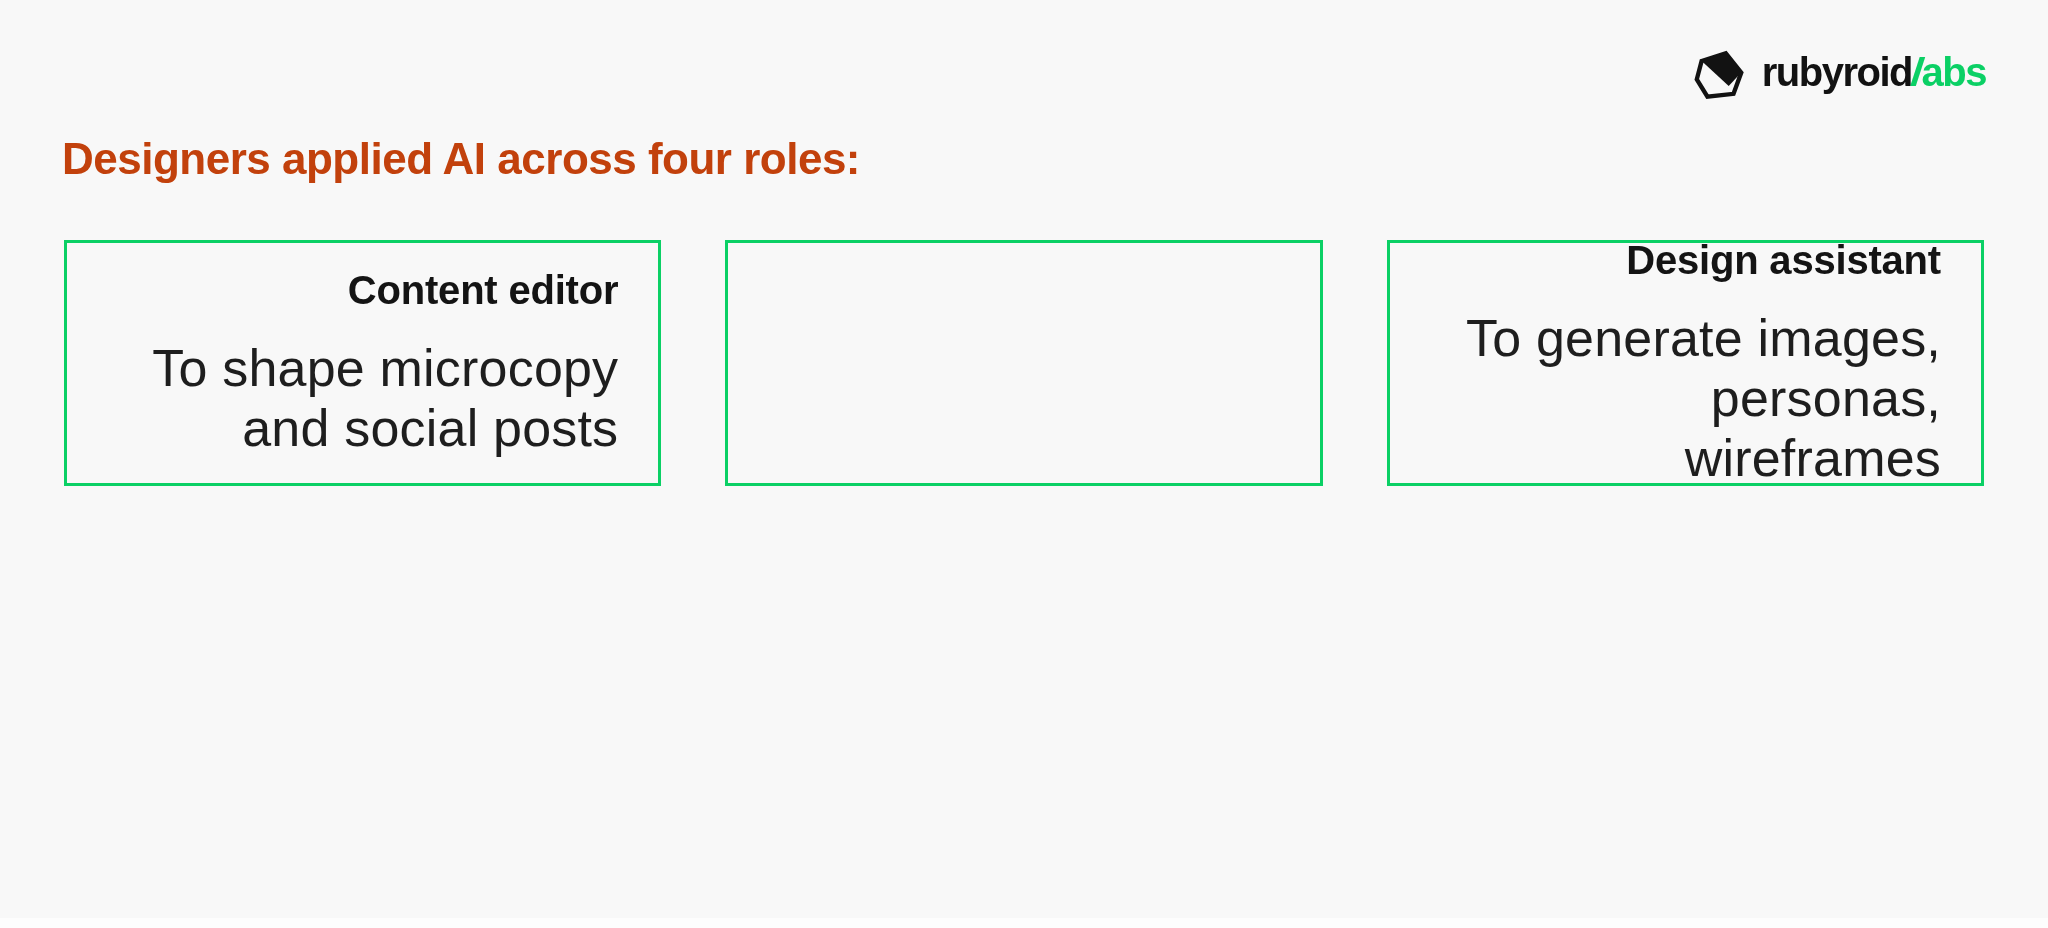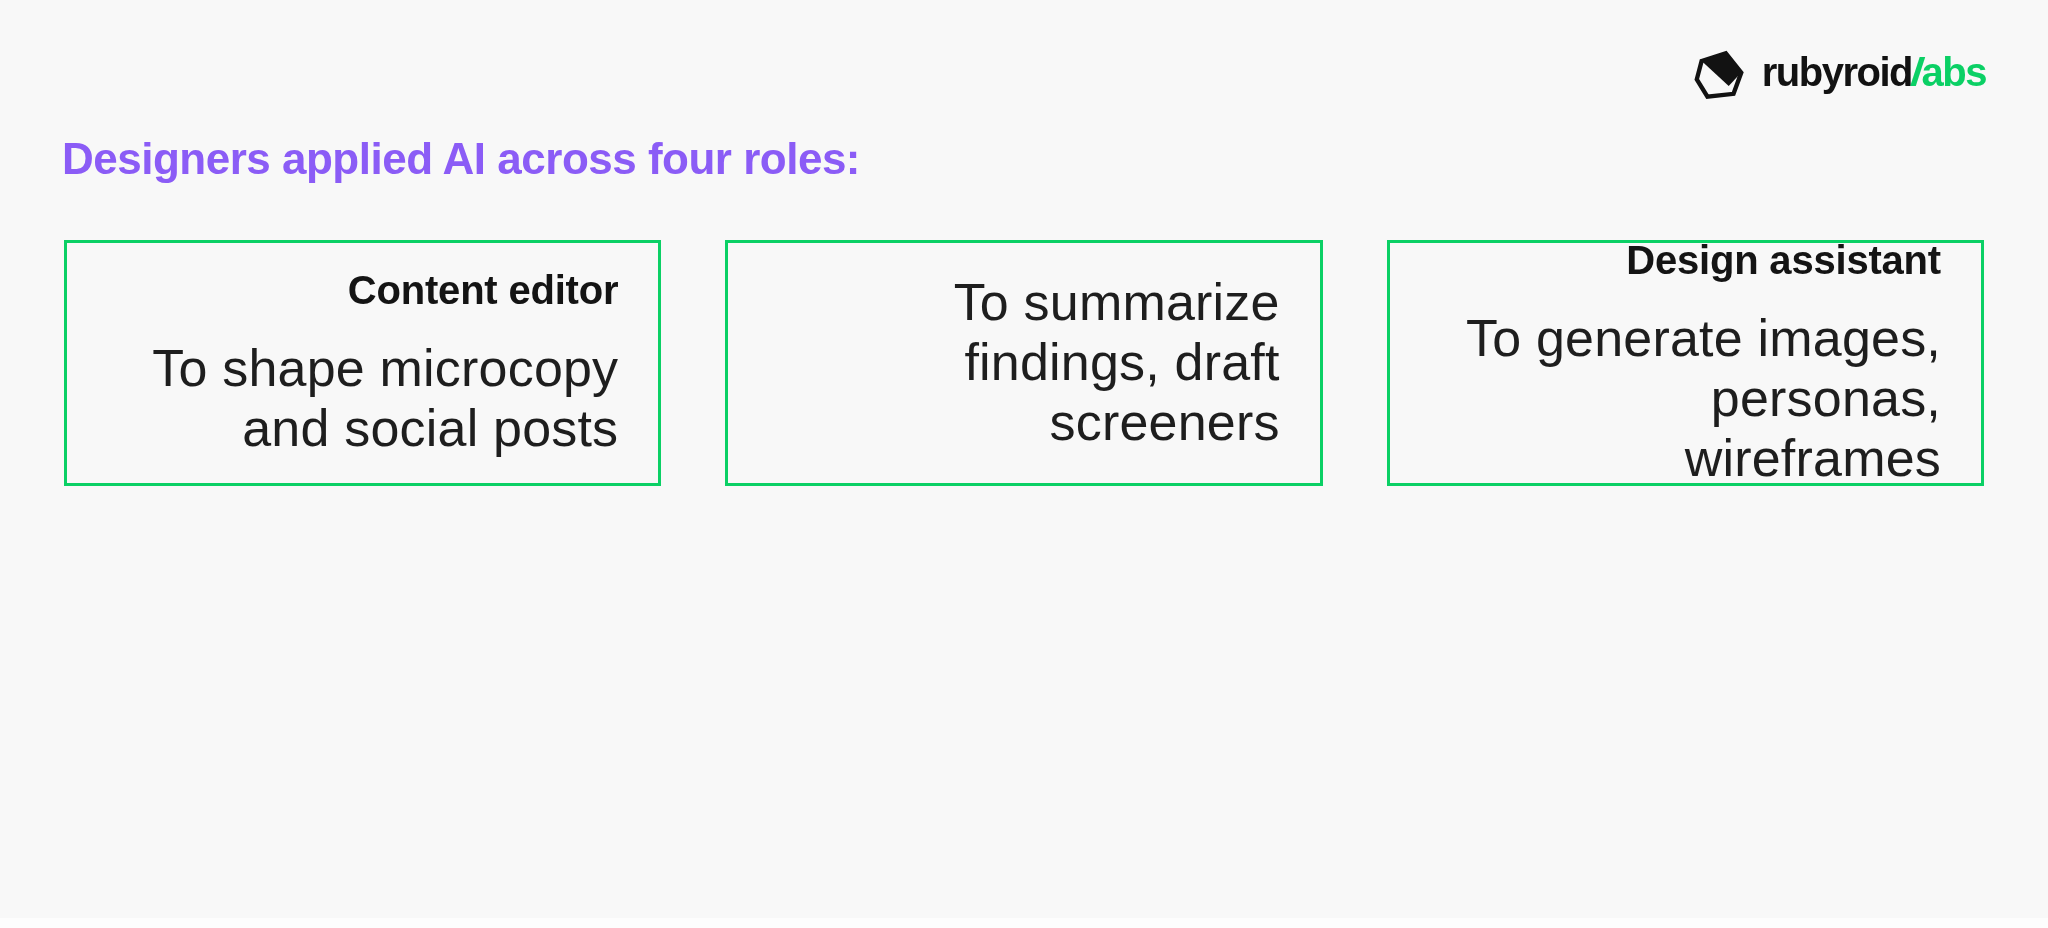--- a/index.html
+++ b/index.html
@@ -33,21 +33,21 @@
     display: inline-block;
     transform: skewX(-18deg);
   }
   .page-heading {
     position: absolute;
     left: 62px;
     top: 134px;
     font-size: 44px;
     font-weight: 700;
     letter-spacing: -0.5px;
-    color: #8b5cf6;
+    color: #c2410c;
   }
   .cards-grid {
     position: absolute;
     left: 64px;
     top: 240px;
     width: 1920px;
     display: grid;
     grid-template-columns: 1fr 1fr 1fr;
     column-gap: 64px;
     row-gap: 65px;
@@ -102,21 +102,20 @@
 <h1 class="page-heading">Designers applied AI across four roles:</h1>
 
 <div class="cards-grid">
 
   <div class="card">
     <div class="card-title">Content editor</div>
     <div class="card-desc">To shape microcopy and social posts</div>
   </div>
 
   <div class="card">
-    <div class="card-desc">To summarize findings, draft screeners</div>
   </div>
 
   <div class="card">
     <div class="card-title">Design assistant</div>
     <div class="card-desc">To generate images, personas, wireframes</div>
   </div>
 
 
 </div>
 

